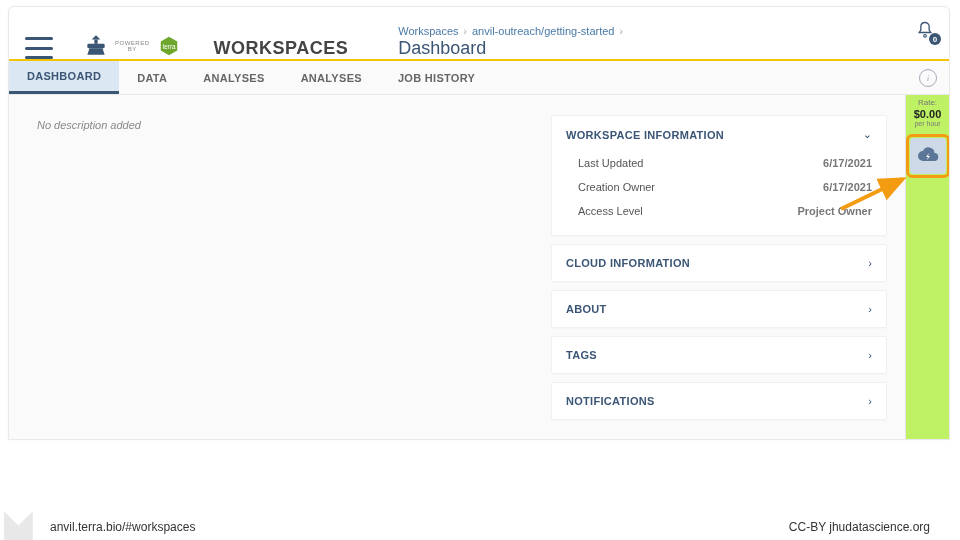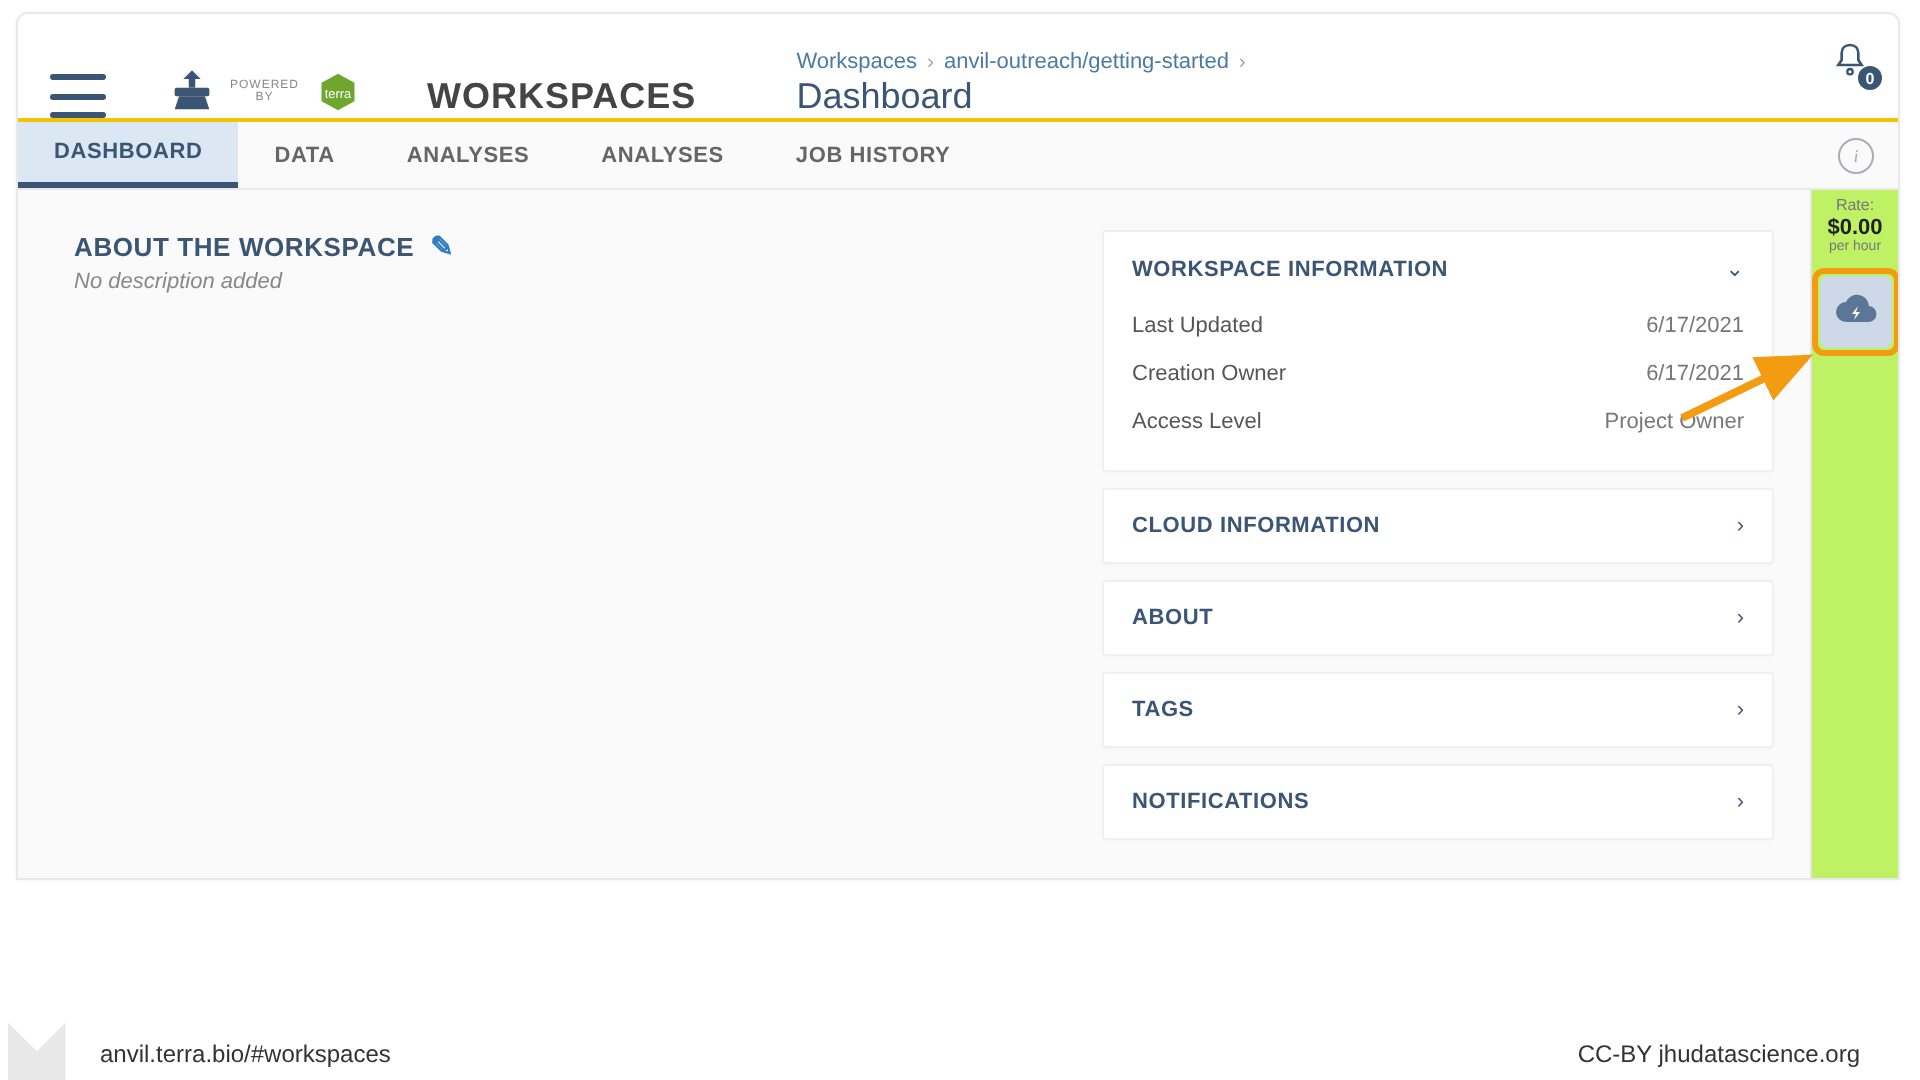--- a/index.html
+++ b/index.html
@@ -94,23 +94,23 @@
     margin-bottom: 8px; padding: 12px 14px;
     box-shadow: 0 1px 1px rgba(0,0,0,0.02);
   }
   .panel-header {
     display: flex; justify-content: space-between; align-items: center;
     cursor: pointer;
   }
   .panel-title { font-size: 11px; font-weight: 700; color: #3b5575; letter-spacing: 0.3px; }
   .chev { color: #3b5575; font-size: 11px; }
   .info-rows { margin-top: 10px; }
-  .info-row { display: flex; justify-content: space-between; font-size: 11px; color: #555; padding: 6px 0; }
+  .info-row { display: flex; justify-content: space-between; font-size: 11px; color: #555; padding: 6px 0; margin-left: 12px; }
   .info-row .label { color: #555; }
-  .info-row .value { color: #777; }
+  .info-row .value { color: #777; font-weight: bold; }
   
   .rail {
     width: 44px; background: #bef264; border-left: 1px solid #e4e4e4;
     display: flex; flex-direction: column; align-items: center;
     padding-top: 4px;
   }
   .rate { text-align: center; line-height: 1.1; }
   .rate-label { font-size: 8px; color: #777; }
   .rate-value { font-size: 11px; font-weight: 700; color: #222; }
   .rate-unit { font-size: 7px; color: #777; }
@@ -199,24 +199,20 @@
     <div class="tab">ANALYSES</div>
     <div class="tab">ANALYSES</div>
     <div class="tab">JOB HISTORY</div>
     <div class="info-circle">i</div>
   </div>
 
   <div class="body">
     <div class="main">
 
       <div class="left-col">
-        <div class="about-title">
-          <span>ABOUT THE WORKSPACE</span>
-          <span class="pencil">✎</span>
-        </div>
         <div class="no-desc">No description added</div>
       </div>
 
       <div class="right-col">
 
         <div class="panel">
           <div class="panel-header">
             <span class="panel-title">WORKSPACE INFORMATION</span>
             <span class="chev">⌄</span>
           </div>

